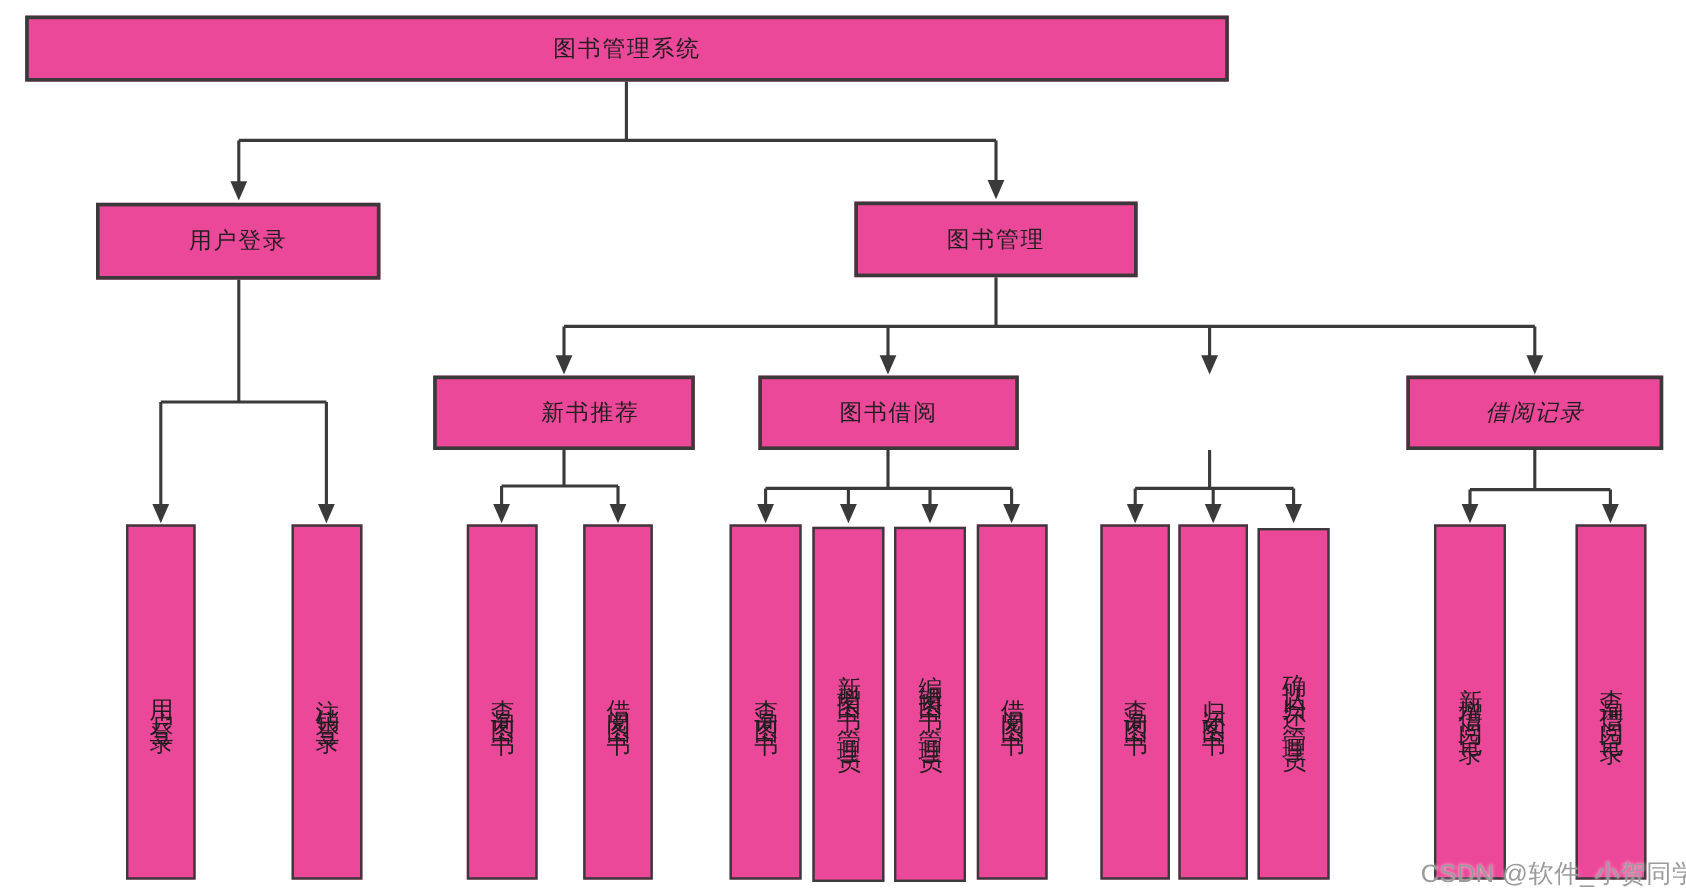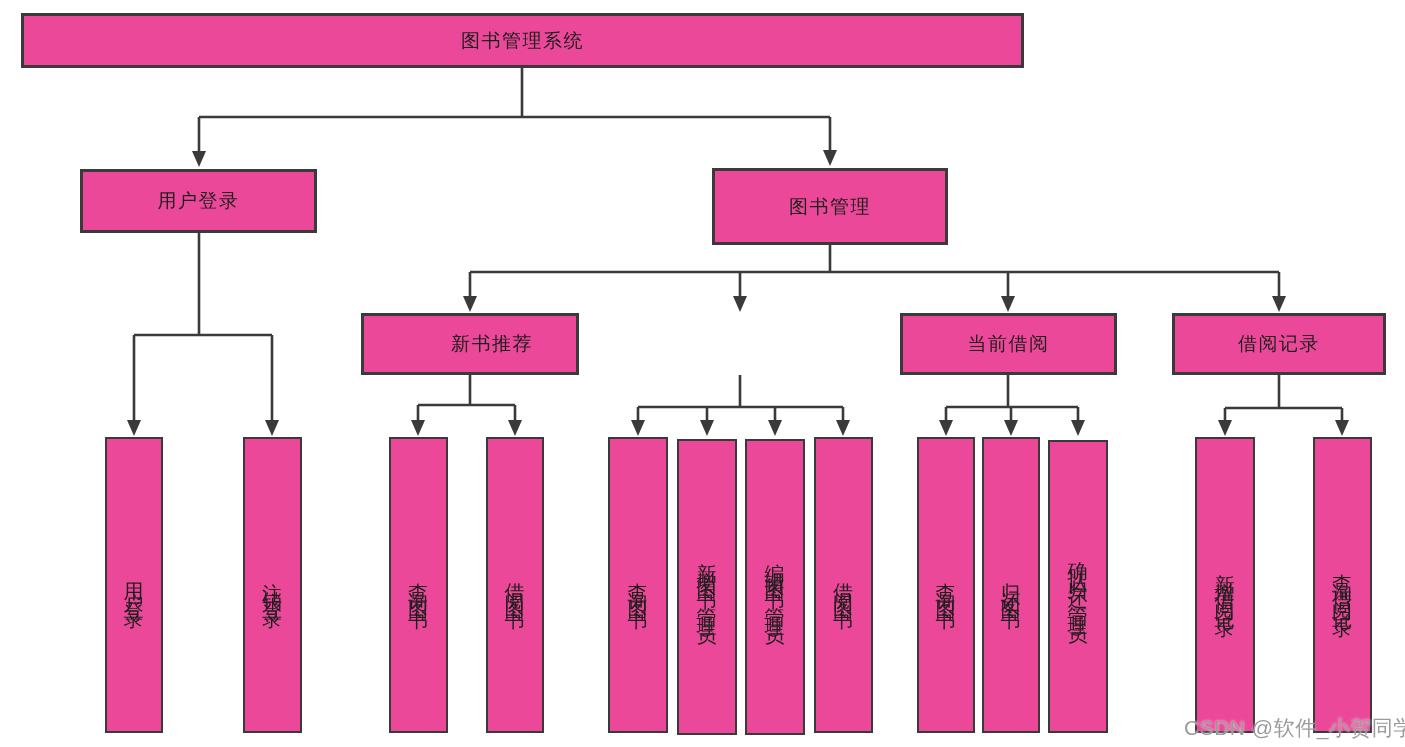--- a/index.html
+++ b/index.html
@@ -87,31 +87,31 @@
     </g>
   </svg>
 
   <div class="box hnode" style="left:21px;top:13px;width:1003px;height:55px;">
     <span>图书管理系统</span>
   </div>
 
   <div class="box hnode" style="left:80px;top:169px;width:237px;height:64px;">
     <span>用户登录</span>
   </div>
-  <div class="box hnode" style="left:712px;top:168px;width:236px;height:77px;">
+  <div class="box hnode" style="left:712px;top:168px;width:236px;height:63px;">
     <span>图书管理</span>
   </div>
 
   <div class="box hnode" style="left:361px;top:313px;width:218px;height:62px;padding-left:44px;">
     <span>新书推荐</span>
   </div>
-  <div class="box hnode" style="left:900px;top:313px;width:217px;height:62px;">
-    <span>当前借阅</span>
+  <div class="box hnode" style="left:632px;top:313px;width:217px;height:62px;">
+    <span>图书借阅</span>
   </div>
-  <div class="box hnode" style="left:1172px;top:313px;width:214px;height:62px;">
+  <div class="box hnode" style="left:1172px;top:313px;width:214px;height:62px;font-style:italic;">
     <span>借阅记录</span>
   </div>
 
   <div class="box leaf" style="left:105px;width:58px;">
     <span class="vlabel">用户登录</span>
   </div>
   <div class="box leaf" style="left:243px;width:59px;">
     <span class="vlabel">注销登录</span>
   </div>
 

